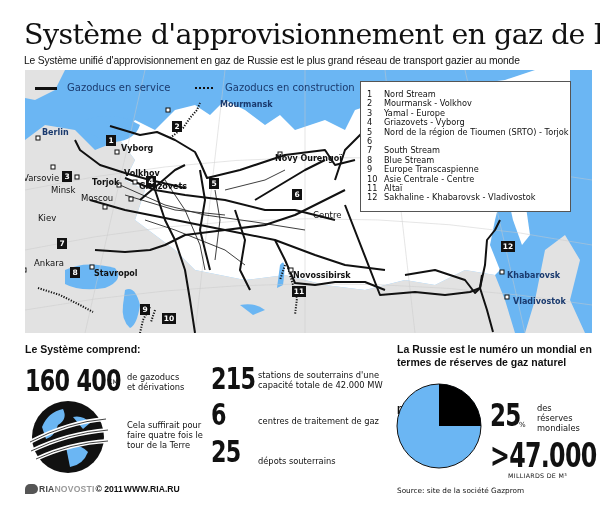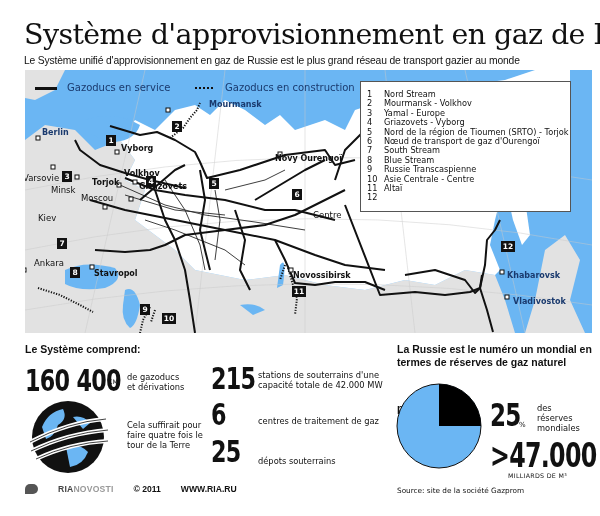--- a/index.html
+++ b/index.html
@@ -24,21 +24,21 @@
   .city.blue { color: #1a3a6e; }
   .city.plain { font-weight: normal; font-size: 8.5px; }
   .marker { position: absolute; width: 10px; height: 11px; background: #111; color: #fff; font-size: 7.5px; font-weight: bold; text-align: center; line-height: 11px; }
   .marker.wide { width: 14px; }
 
   .section-title { position: absolute; font-family: "Liberation Sans", sans-serif; font-weight: bold; font-size: 10.5px; color: #111; white-space: nowrap; }
   .bignum { position: absolute; font-family: "DejaVu Sans", sans-serif; font-weight: bold; font-size: 26px; letter-spacing: -1px; color: #111; transform: scaleX(0.72); transform-origin: left top; white-space: nowrap; }
   .small { position: absolute; font-size: 8.3px; line-height: 10px; color: #111; white-space: nowrap; }
   .tiny-caps { position: absolute; font-size: 6.3px; color: #111; letter-spacing: 0.3px; white-space: nowrap; }
 
-  .footer { position: absolute; left: 25px; top: 484px; display: flex; align-items: center; gap: 20px; font-family: "Liberation Sans", sans-serif; font-size: 8.6px; font-weight: bold; color: #111; white-space: nowrap; }
+  .footer { position: absolute; left: 25px; top: 484px; display: flex; align-items: center; gap: 1px; font-family: "Liberation Sans", sans-serif; font-size: 8.6px; font-weight: bold; color: #111; white-space: nowrap; }
   .ria-logo { width: 13px; height: 10px; border-radius: 6px 6px 6px 0; background: #555; }
   .ria-brand { color: #444; letter-spacing: 0.2px; }
   .ria-brand .light { color: #999; }
 </style>
 </head>
 <body>
 
 <div class="title">Système d'approvisionnement en gaz de Russie</div>
 <div class="subtitle">Le Système unifié d'approvisionnement en gaz de Russie est le plus grand réseau de transport gazier au monde</div>
 
@@ -127,21 +127,21 @@
       <rect x="480" y="225" width="4" height="4"></rect>
     </g>
   </svg>
 
   <div class="key-line" style="left:10px;top:17px;width:22px;"></div>
   <div class="legend-key" style="left:42px;top:12px;">Gazoducs en service</div>
   <div class="key-dotted" style="left:170px;top:17px;width:18px;"></div>
   <div class="legend-key" style="left:200px;top:12px;">Gazoducs en construction</div>
 
   <div class="city blue" style="left:17px;top:58px;">Berlin</div>
-  <div class="city blue" style="left:143px;top:30px;padding-left:41px;">Mourmansk</div>
+  <div class="city blue" style="left:154px;top:30px;padding-left:41px;">Mourmansk</div>
   <div class="city" style="left:96px;top:74px;">Vyborg</div>
   <div class="city" style="left:99px;top:99px;">Volkhov</div>
   <div class="city plain" style="left:-2px;top:103px;">Varsovie</div>
   <div class="city plain" style="left:26px;top:115px;">Minsk</div>
   <div class="city" style="left:67px;top:108px;">Torjok</div>
   <div class="city" style="left:114px;top:112px;">Griazovets</div>
   <div class="city plain" style="left:56px;top:123px;">Moscou</div>
   <div class="city plain" style="left:13px;top:143px;">Kiev</div>
   <div class="city plain" style="left:9px;top:188px;">Ankara</div>
   <div class="city" style="left:69px;top:199px;">Stavropol</div>
@@ -180,44 +180,44 @@
     <div class="legend-row">
         <span class="legend-num">4</span>
         <span>Griazovets - Vyborg</span>
       </div>
     <div class="legend-row">
         <span class="legend-num">5</span>
         <span>Nord de la région de Tioumen (SRTO) - Torjok</span>
       </div>
     <div class="legend-row">
         <span class="legend-num">6</span>
-        <span>Nœud de transport de gaz d'Ourengoï</span>
       </div>
     <div class="legend-row">
         <span class="legend-num">7</span>
         <span>South Stream</span>
       </div>
     <div class="legend-row">
         <span class="legend-num">8</span>
         <span>Blue Stream</span>
       </div>
     <div class="legend-row">
         <span class="legend-num">9</span>
-        <span>Russie Transcaspienne</span>
+        <span>Europe Transcaspienne</span>
       </div>
     <div class="legend-row">
         <span class="legend-num">10</span>
         <span>Asie Centrale - Centre</span>
       </div>
     <div class="legend-row">
         <span class="legend-num">11</span>
         <span>Altaï</span>
       </div>
     <div class="legend-row">
         <span class="legend-num">12</span>
+        <span>Sakhaline - Khabarovsk - Vladivostok</span>
       </div>
   </div>
 </div>
 
 <div class="section-title" style="left:25px;top:343px;">Le Système comprend:</div>
 
 <div class="bignum" style="left:25px;top:362px;font-size:31px;">160 400</div>
 <div class="tiny-caps" style="left:108px;top:378px;">KM</div>
 <div class="small" style="left:127px;top:372px;">de gazoducs</div>
 <div class="small" style="left:127px;top:382px;">et dérivations</div>

